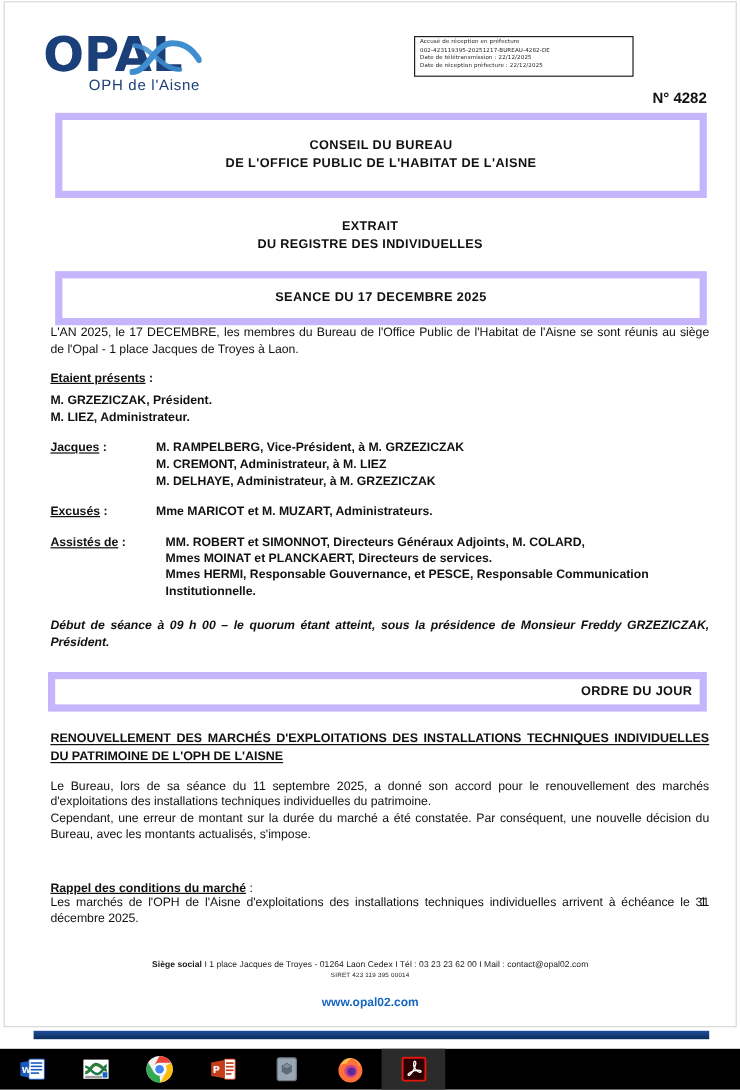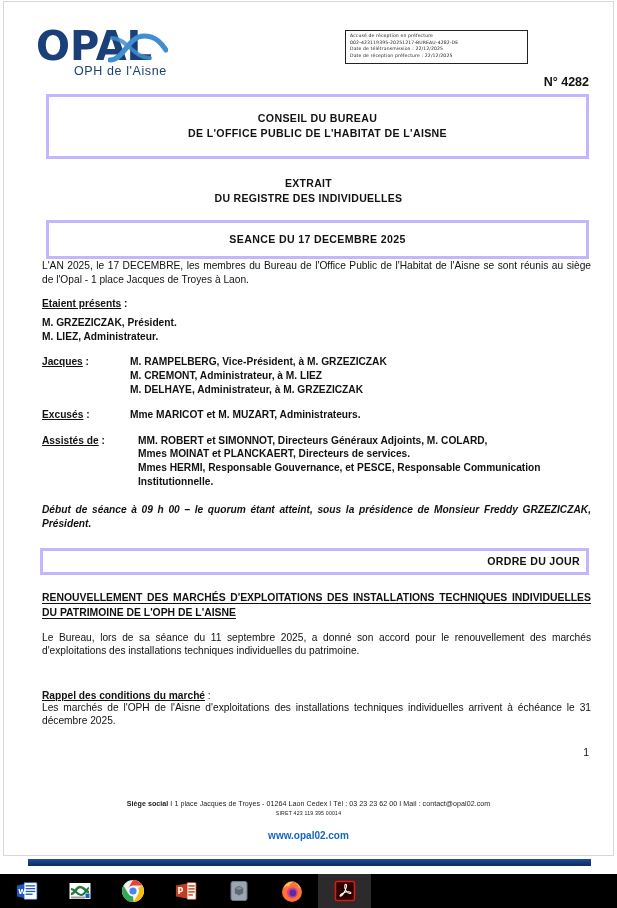--- a/index.html
+++ b/index.html
@@ -100,21 +100,21 @@
     position: absolute;
     right: 24px;
     top: 73px;
     font-size: 12.5px;
     font-weight: 700;
     color: #111;
   }
 
   
   .box {
-    border: 3px solid #c4b5fd;
+    border: 6px solid #c4b5fd;
     box-sizing: border-box;
     background: #fff;
     text-align: center;
   }
   .title-box {
     margin: 20px 24px 0 42px;
     padding: 14px 6px 15px;
   }
   .title-box .l {
     font-size: 10.6px;
@@ -388,20 +388,21 @@
 
     <div class="box odj-box">
       <div class="l">ORDRE DU JOUR</div>
     </div>
 
     <div class="body">
       <p class="main-head">RENOUVELLEMENT DES MARCHÉS D'EXPLOITATIONS DES INSTALLATIONS TECHNIQUES INDIVIDUELLES DU PATRIMOINE DE L'OPH DE L'AISNE</p>
 
       <p class="j para">Le Bureau, lors de sa séance du 11 septembre 2025, a donné son accord pour le renouvellement des marchés d'exploitations des installations techniques individuelles du patrimoine.</p>
 
+      <p class="j para">Cependant, une erreur de montant sur la durée du marché a été constatée. Par conséquent, une nouvelle décision du Bureau, avec les montants actualisés, s'impose.</p>
 
       <div class="subhead-wrap"><span class="subhead" style="margin-top:17px">Rappel des conditions du marché</span><span> :</span></div>
 
       <p class="j para">Les marchés de l'OPH de l'Aisne d'exploitations des installations techniques individuelles arrivent à échéance le 31 décembre 2025.</p>
     </div>
 
     <div class="pagenum">1</div>
 
     <div class="footer">
       <div class="foot1"><b>Siège social</b><span> I 1 place Jacques de Troyes - 01264 Laon Cedex I Tél : 03 23 23 62 00  I Mail : contact@opal02.com</span></div>

